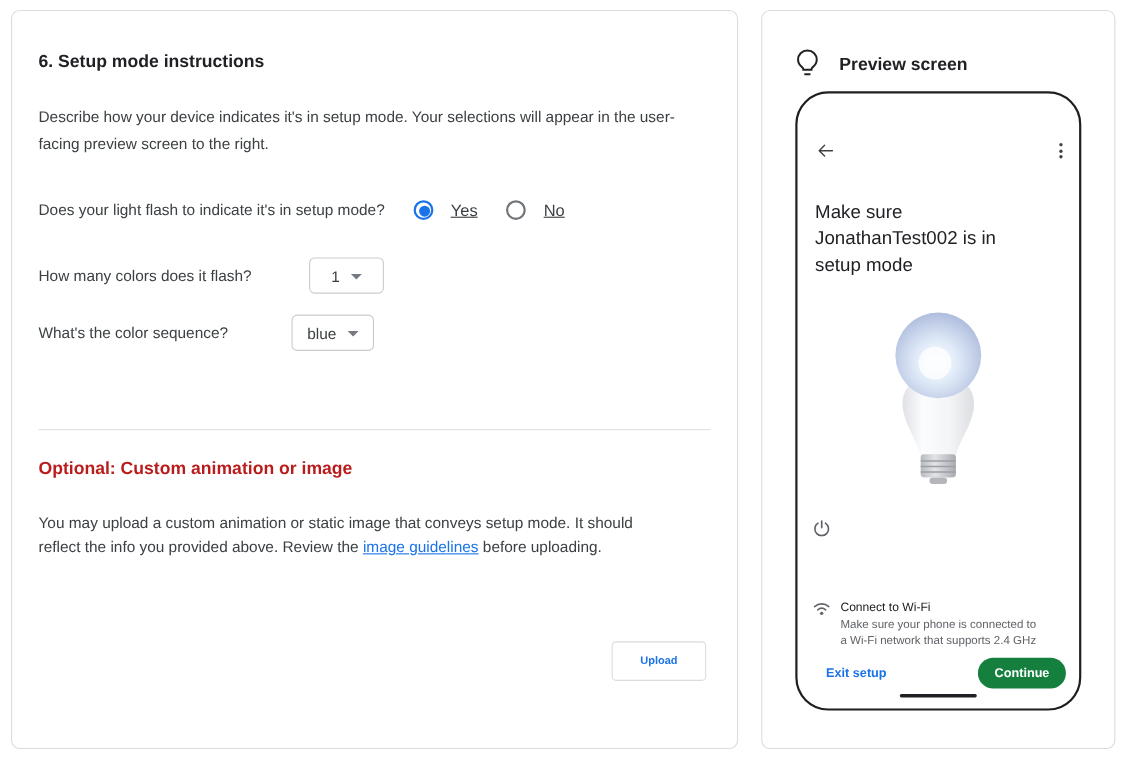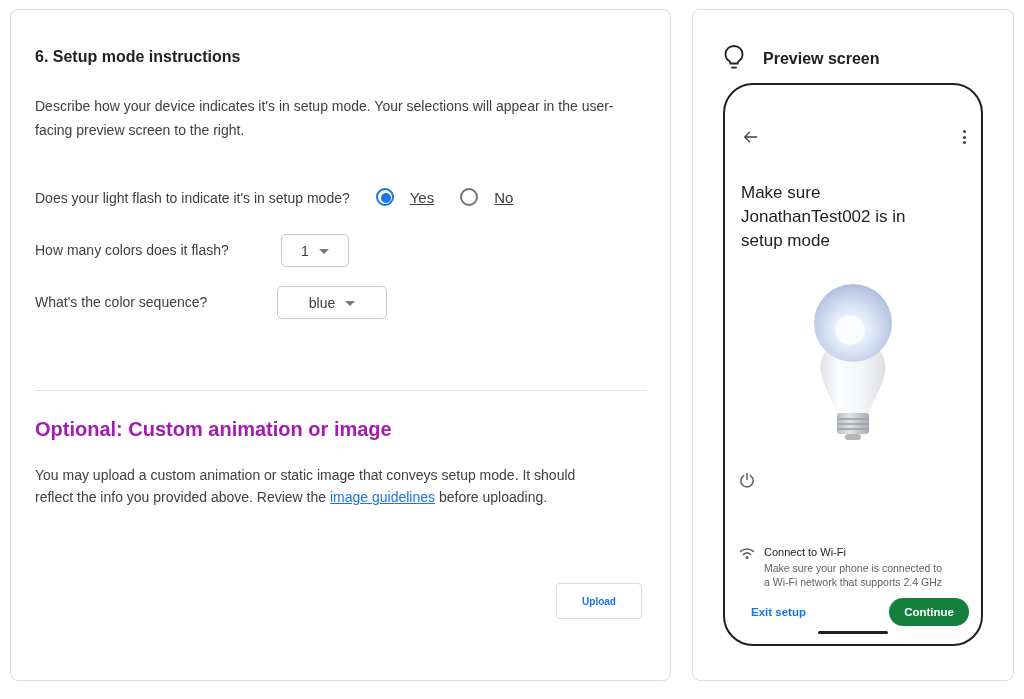--- a/index.html
+++ b/index.html
@@ -8,43 +8,43 @@
   .stage { position:relative; width:1024px; height:699px; }
 
   .card { position:absolute; background:#fff; border:1px solid #dadce0; border-radius:8px; }
   .card-left  { left:10px;  top:9px; width:661px; height:672px; }
   .card-right { left:692px; top:9px; width:322px; height:672px; }
 
   
   .lp-title { position:absolute; left:24px; top:38px; font-size:16px; font-weight:600; color:#202124; }
   .lp-desc  { position:absolute; left:24px; top:84px; width:596px; font-size:14px; line-height:24px; color:#3c4043; }
 
-  .q-row { position:absolute; left:24px; top:172px; height:24px; display:flex; align-items:flex-end; }
+  .q-row { position:absolute; left:24px; top:172px; height:24px; display:flex; align-items:flex-start; }
   .q-label { font-size:14px; color:#3c4043; }
   .radio-opt { display:flex; align-items:center; gap:16px; margin-left:26px; cursor:pointer;text-decoration:underline; }
   .radio { width:18px; height:18px; border-radius:50%; border:2px solid #70757a; position:relative; flex:0 0 auto; }
   .radio.selected { border-color:#1a73e8; }
   .radio.selected::after { content:""; position:absolute; left:3px; top:3px; width:10px; height:10px;
     border-radius:50%; background:#1a73e8; }
   .radio-label { font-size:15px; color:#3c4043; }
 
   .dd-label { position:absolute; font-size:14px; color:#3c4043; }
   .lbl-colors { left:24px; top:232px; }
   .lbl-seq    { left:24px; top:284px; }
   .dropdown { position:absolute; height:33px; border:1px solid #c8cbce; border-radius:5px;
     display:flex; align-items:center; justify-content:center; gap:10px; cursor:pointer; background:#fff; }
   .dd-colors { left:270px; top:224px; width:68px; }
-  .dd-seq    { left:266px; top:276px; width:110px;justify-content:center; }
+  .dd-seq    { left:254px; top:276px; width:75px;justify-content:center; }
   .dd-value { font-size:14px; color:#3c4043; }
   .dd-arrow { width:0; height:0; border-left:5px solid transparent; border-right:5px solid transparent;
     border-top:5px solid #757a80; margin-top:2px; }
 
   .divider { position:absolute; left:24px; top:380px; width:611px; height:1px; background:#dfe1e5; }
 
-  .opt-title { position:absolute; left:24px; top:408px; font-size:20px; font-weight:600; color:#a21caf; }
+  .opt-title { position:absolute; left:24px; top:408px; font-size:16px; font-weight:600; color:#b91c1c; }
   .opt-desc  { position:absolute; left:24px; top:454px; width:576px; font-size:14px; line-height:22px; color:#3c4043; }
   .inline-link { color:#1a73e8; text-decoration:underline; cursor:pointer; }
 
   .upload-btn { position:absolute; right:28px; top:573px; width:86px; height:36px; background:#fff;
     border:1px solid #dadce0; border-radius:4px; color:#1a73e8; font-size:10px; font-weight:600;
     font-family:"Liberation Sans", sans-serif; cursor:pointer; display:flex; align-items:center; justify-content:center; }
 
   
   .rp-header { position:absolute; left:30px; top:34px; display:flex; align-items:center; gap:18px; }
   .rp-title { font-size:16px; font-weight:600; color:#202124; }

